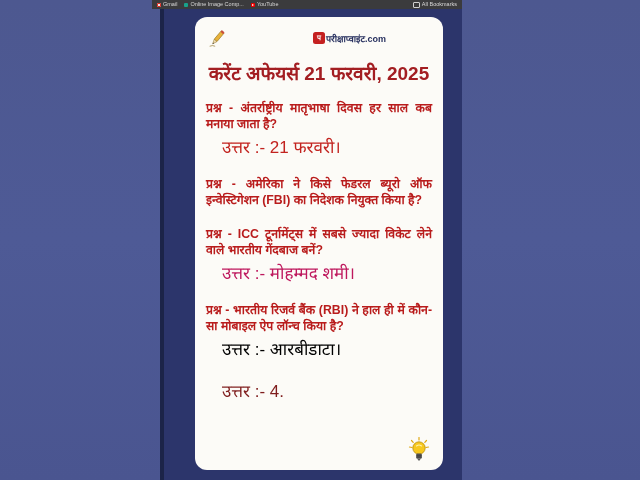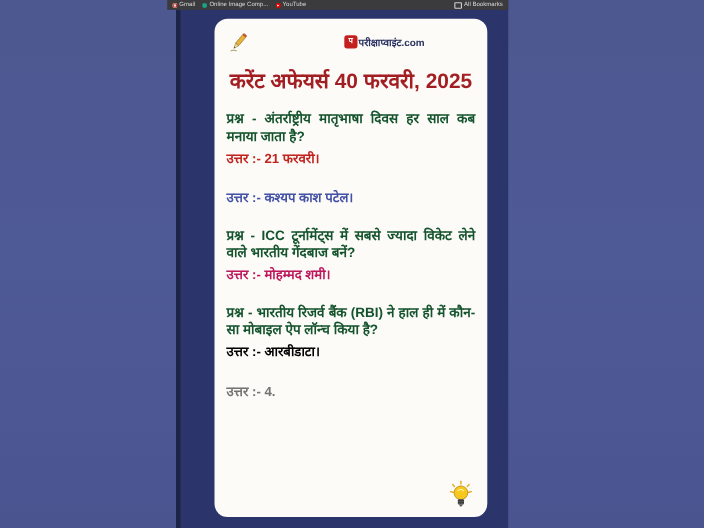--- a/index.html
+++ b/index.html
@@ -42,24 +42,24 @@
     display:flex;align-items:center;justify-content:center;flex:0 0 auto;}
   .logo-icon span{color:#fff;font-size:7px;font-weight:bold;line-height:12px;}
   .logo-text{font-size:9px;font-weight:bold;color:#27305f;white-space:nowrap;}
   .card-title{
     margin-top:10px;text-align:center;
     font-size:19px;font-weight:bold;color:#a31e22;white-space:nowrap;
   }
   .qa-list{margin-top:15px;}
   .qa-item{margin-bottom:19px;}
   .question{
-    font-size:12.3px;font-weight:bold;color:#14532d;
+    font-size:12.3px;font-weight:bold;color:#b91c1c;
     line-height:15.5px;text-align:justify;margin:0;
   }
-  .answer{font-size:12px;font-weight:bold;margin:3px 0 0 0;}
+  .answer{font-size:17px;font-weight:normal;margin:3px 0 0 16px;}
   .qa-item.gap-answer .answer{margin-top:17px;}
   .bulb-icon{position:absolute;right:10px;bottom:6px;width:28px;height:28px;}
 </style>
 </head>
 <body>
 
 <div class="video-strip"></div>
 
 <div class="bookmarks-bar">
   <span class="bm-item">
@@ -93,40 +93,40 @@
       <path d="M4 21 q3 -1.5 6 0" stroke="#8a6d1f" stroke-width="0.7" fill="none"></path>
     </svg>
     <span class="logo">
       <span class="logo-icon">
           <span>प</span>
         </span>
       <span class="logo-text">परीक्षाप्वाइंट.com</span>
     </span>
   </div>
 
-  <div class="card-title">करेंट अफेयर्स 40 फरवरी, 2025</div>
+  <div class="card-title">करेंट अफेयर्स 21 फरवरी, 2025</div>
 
   <div class="qa-list">
     <div class="qa-item">
       <p class="question">प्रश्न - अंतर्राष्ट्रीय मातृभाषा दिवस हर साल कब मनाया जाता है?</p>
       <p class="answer" style="color: rgb(194, 35, 31);">उत्तर :- 21 फरवरी।</p>
     </div>
     <div class="qa-item">
-      <p class="answer" style="color: rgb(67, 82, 166);">उत्तर :- कश्यप काश पटेल।</p>
+      <p class="question">प्रश्न - अमेरिका ने किसे फेडरल ब्यूरो ऑफ इन्वेस्टिगेशन (FBI) का निदेशक नियुक्त किया है?</p>
     </div>
     <div class="qa-item">
       <p class="question">प्रश्न - ICC टूर्नामेंट्स में सबसे ज्यादा विकेट लेने वाले भारतीय गेंदबाज बनें?</p>
       <p class="answer" style="color: #be185d;">उत्तर :- मोहम्मद शमी।</p>
     </div>
     <div class="qa-item">
       <p class="question">प्रश्न - भारतीय रिजर्व बैंक (RBI) ने हाल ही में कौन-सा मोबाइल ऐप लॉन्च किया है?</p>
       <p class="answer" style="color: #000000;">उत्तर :- आरबीडाटा।</p>
     </div>
     <div class="qa-item gap-answer">
-      <p class="answer" style="color: #737373;">उत्तर :- 4.</p>
+      <p class="answer" style="color: #7f1d1d;">उत्तर :- 4.</p>
     </div>
   </div>
 
   <svg class="bulb-icon" viewBox="0 0 28 28">
     <g stroke="#e0a912" stroke-width="1.2" stroke-linecap="round">
       <line x1="14" y1="1.5" x2="14" y2="4"></line>
       <line x1="6.5" y1="4.5" x2="8.2" y2="6.4"></line>
       <line x1="21.5" y1="4.5" x2="19.8" y2="6.4"></line>
       <line x1="4.5" y1="11" x2="7" y2="11.5"></line>
       <line x1="23.5" y1="11" x2="21" y2="11.5"></line>

